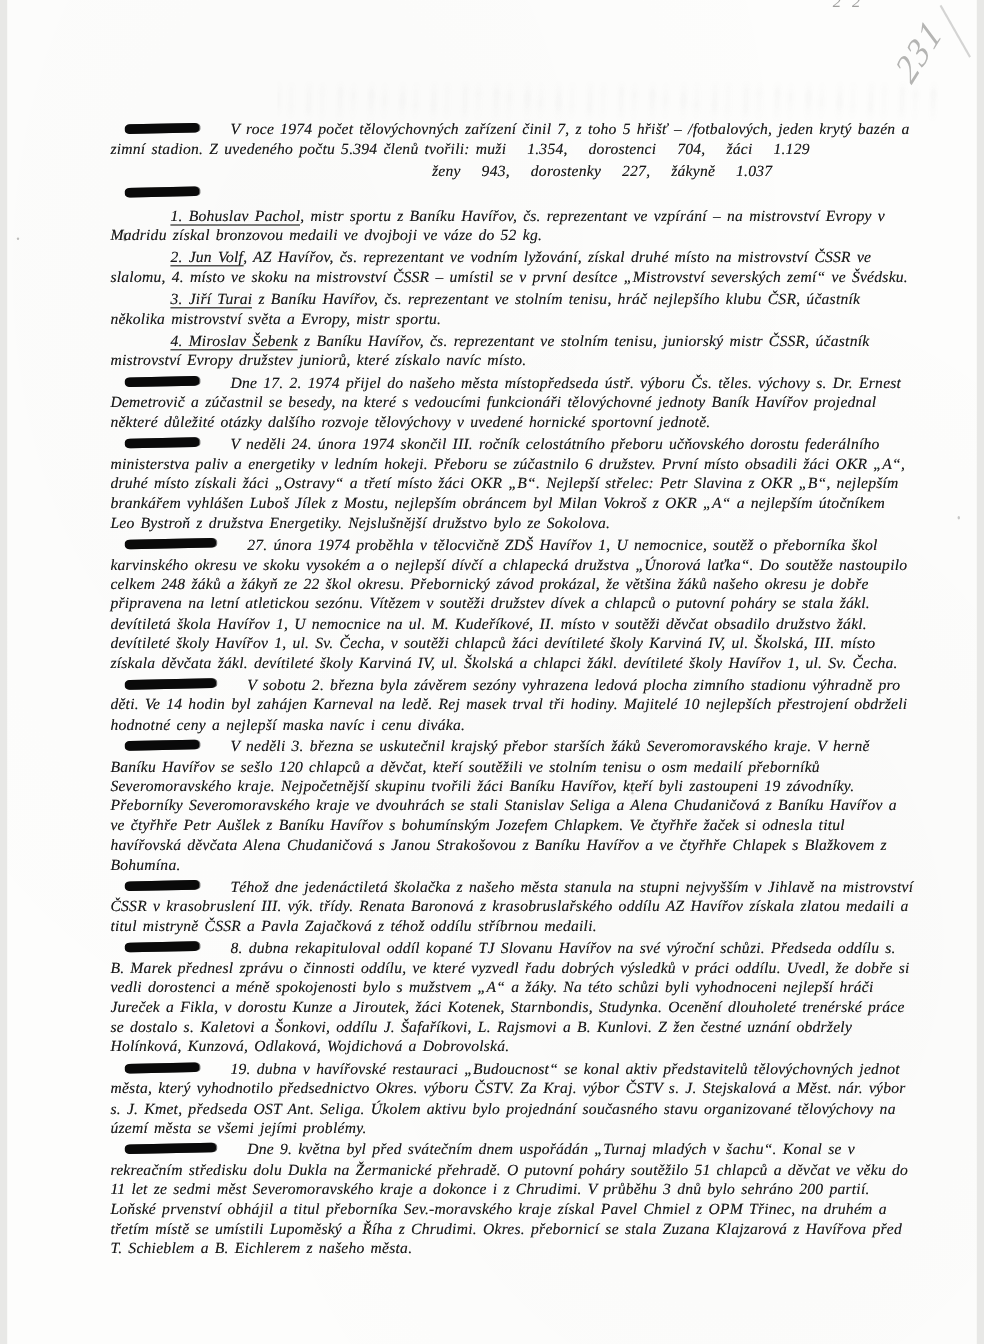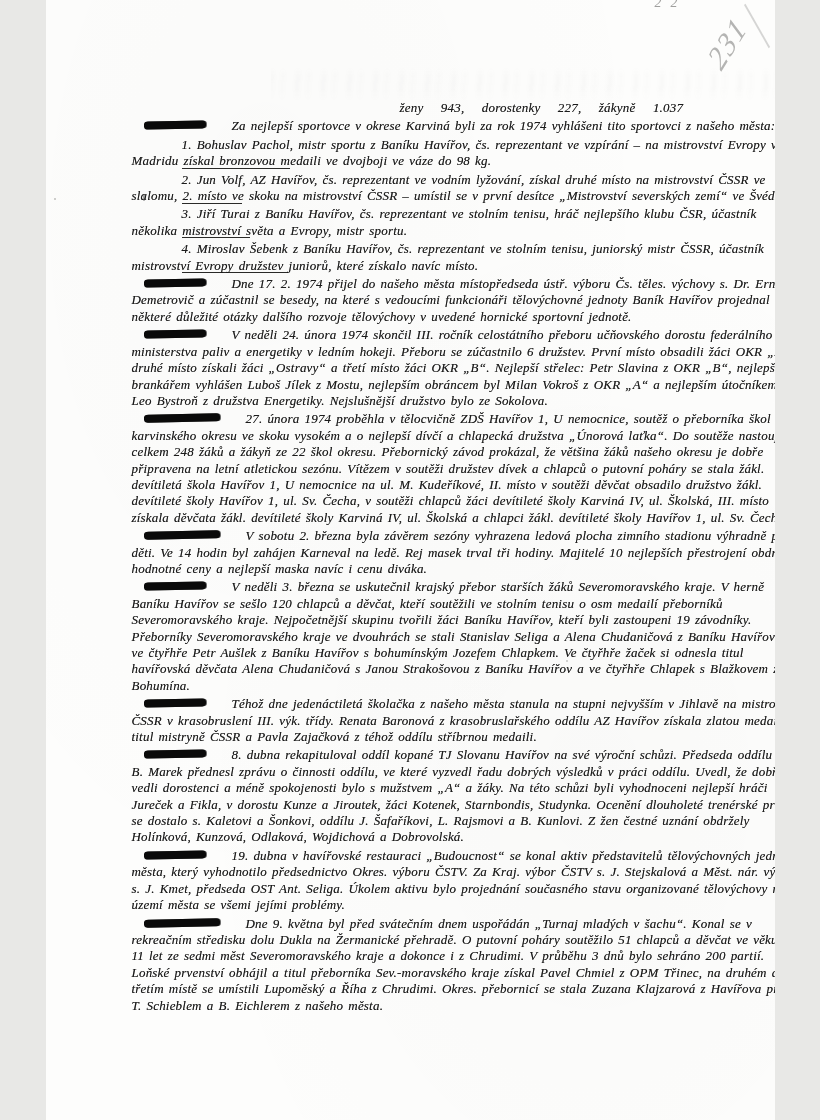--- a/index.html
+++ b/index.html
@@ -1,18 +1,18 @@
 <!DOCTYPE html>
 <html><head>
 <meta charset="utf-8">
 <style>
   html,body{margin:0;padding:0;background:#e8e8e6;}
   .page{
     position:relative;
-    width:729px;height:1120px;
+    width:808px;height:1120px;
     margin:0 auto;
     background:
       radial-gradient(ellipse at 30% 20%, rgba(0,0,0,0.012), transparent 60%),
       radial-gradient(ellipse at 75% 70%, rgba(0,0,0,0.015), transparent 55%),
       #fdfdfc;
     overflow:hidden;
     font-family:"Liberation Serif", serif;
   }
   
   .corner-num{
@@ -52,21 +52,21 @@
   }
   .body p{margin:0 0 2px;}
   .dash{
     display:inline-block; width:62px; height:8px; background:#0a0a0a;
     border-radius:4px / 3px; margin:0 26px 0 12px;
     transform:rotate(-1.2deg); vertical-align:1px;
     box-shadow:1px 0 0 rgba(10,10,10,.6);
   }
   .dash.w{width:76px;}
   .item{text-indent:50px; margin-bottom:2px;}
-  .u{border-bottom:1px solid #2a2a28; padding-bottom:16px;}
+  .u{border-bottom:1px solid #2a2a28; padding-bottom:0;}
   .wide{word-spacing:14px;}
   .stats2{padding-left:268px; margin-top:0;font-family:Liberation Serif, serif;}
   .gap{margin-top:22px;}
   .smallgap{margin-top:6px;}
 </style>
 </head>
 <body>
 
 <div class="page">
 
@@ -74,27 +74,28 @@
   <div class="page-num">231</div>
   <div class="ghost"></div>
 
   <div class="speck" style="left:97px;top:194px;width:2px;height:7px;border-radius:2px;opacity:.5;"></div>
   <div class="speck" style="left:8px;top:198px;width:2px;height:2px;opacity:.35;"></div>
   <div class="speck" style="left:792px;top:430px;width:2px;height:3px;opacity:.3;"></div>
   <div class="speck" style="left:520px;top:660px;width:2px;height:2px;opacity:.3;"></div>
 
   <div class="body">
 
+    <p><span class="dash"></span><span>V roce 1974 počet tělovýchovných zařízení činil 7, z toho 5 hřišť – /fotbalových, jeden krytý bazén a zimní stadion. Z uvedeného počtu 5.394 členů tvořili:</span> <span class="wide">muži 1.354, dorostenci 704, žáci 1.129</span></p>
     <p class="stats2"><span class="wide">ženy 943, dorostenky 227, žákyně 1.037</span></p>
 
 
-    <p><span class="dash"></span><span>Za nejlepší sportovce v okrese Karviná byli za rok 1974 vyhlášeni tito sportovci z našeho města:</span></p>
+    <p><span class="dash"></span></p>
 
-    <p class="item"><span class="u">1. Bohuslav Pachol</span><span>, mistr sportu z Baníku Havířov, čs. reprezentant ve vzpírání – na mistrovství Evropy v Madridu získal bronzovou medaili ve dvojboji ve váze do 98 kg.</span></p>
-    <p class="item"><span class="u">2. Jun Volf</span><span>, AZ Havířov, čs. reprezentant ve vodním lyžování, získal druhé místo na mistrovství ČSSR ve slalomu, 2. místo ve skoku na mistrovství ČSSR – umístil se v první desítce „Mistrovství severských zemí“ ve Švédsku.</span></p>
+    <p class="item"><span class="u">1. Bohuslav Pachol</span><span>, mistr sportu z Baníku Havířov, čs. reprezentant ve vzpírání – na mistrovství Evropy v Madridu získal bronzovou medaili ve dvojboji ve váze do 52 kg.</span></p>
+    <p class="item"><span class="u">2. Jun Volf</span><span>, AZ Havířov, čs. reprezentant ve vodním lyžování, získal druhé místo na mistrovství ČSSR ve slalomu, 4. místo ve skoku na mistrovství ČSSR – umístil se v první desítce „Mistrovství severských zemí“ ve Švédsku.</span></p>
     <p class="item"><span class="u">3. Jiří Turai</span><span> z Baníku Havířov, čs. reprezentant ve stolním tenisu, hráč nejlepšího klubu ČSR, účastník několika mistrovství světa a Evropy, mistr sportu.</span></p>
     <p class="item"><span class="u">4. Miroslav Šebenk</span><span> z Baníku Havířov, čs. reprezentant ve stolním tenisu, juniorský mistr ČSSR, účastník mistrovství Evropy družstev juniorů, které získalo navíc místo.</span></p>
 
 
     <p class="gap"><span class="dash"></span><span>Dne 17. 2. 1974 přijel do našeho města místopředseda ústř. výboru Čs. těles. výchovy s. Dr. Ernest Demetrovič a zúčastnil se besedy, na které s vedoucími funkcionáři tělovýchovné jednoty Baník Havířov projednal některé důležité otázky dalšího rozvoje tělovýchovy v uvedené hornické sportovní jednotě.</span></p>
 
     <p><span class="dash"></span><span>V neděli 24. února 1974 skončil III. ročník celostátního přeboru učňovského dorostu federálního ministerstva paliv a energetiky v ledním hokeji. Přeboru se zúčastnilo 6 družstev. První místo obsadili žáci OKR „A“, druhé místo získali žáci „Ostravy“ a třetí místo žáci OKR „B“. Nejlepší střelec: Petr Slavina z OKR „B“, nejlepším brankářem vyhlášen Luboš Jílek z Mostu, nejlepším obráncem byl Milan Vokroš z OKR „A“ a nejlepším útočníkem Leo Bystroň z družstva Energetiky. Nejslušnější družstvo bylo ze Sokolova.</span></p>
 
     <p><span class="dash w"></span><span>27. února 1974 proběhla v tělocvičně ZDŠ Havířov 1, U nemocnice, soutěž o přeborníka škol karvinského okresu ve skoku vysokém a o nejlepší dívčí a chlapecká družstva „Únorová laťka“. Do soutěže nastoupilo celkem 248 žáků a žákyň ze 22 škol okresu. Přebornický závod prokázal, že většina žáků našeho okresu je dobře připravena na letní atletickou sezónu. Vítězem v soutěži družstev dívek a chlapců o putovní poháry se stala žákl. devítiletá škola Havířov 1, U nemocnice na ul. M. Kudeříkové, II. místo v soutěži děvčat obsadilo družstvo žákl. devítileté školy Havířov 1, ul. Sv. Čecha, v soutěži chlapců žáci devítileté školy Karviná IV, ul. Školská, III. místo získala děvčata žákl. devítileté školy Karviná IV, ul. Školská a chlapci žákl. devítileté školy Havířov 1, ul. Sv. Čecha.</span></p>
 

